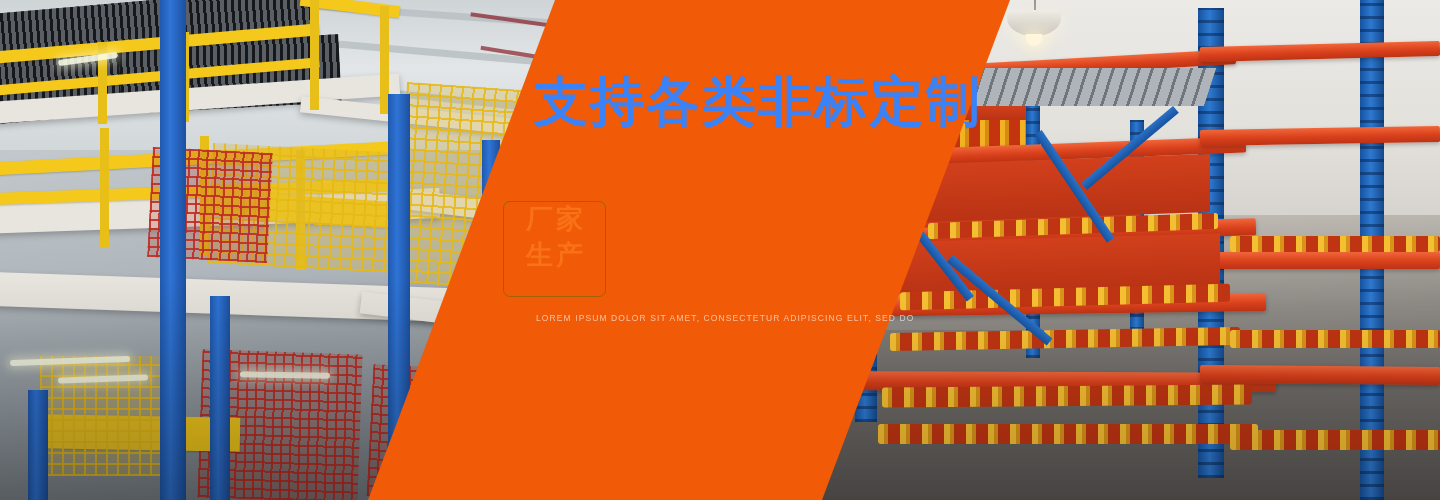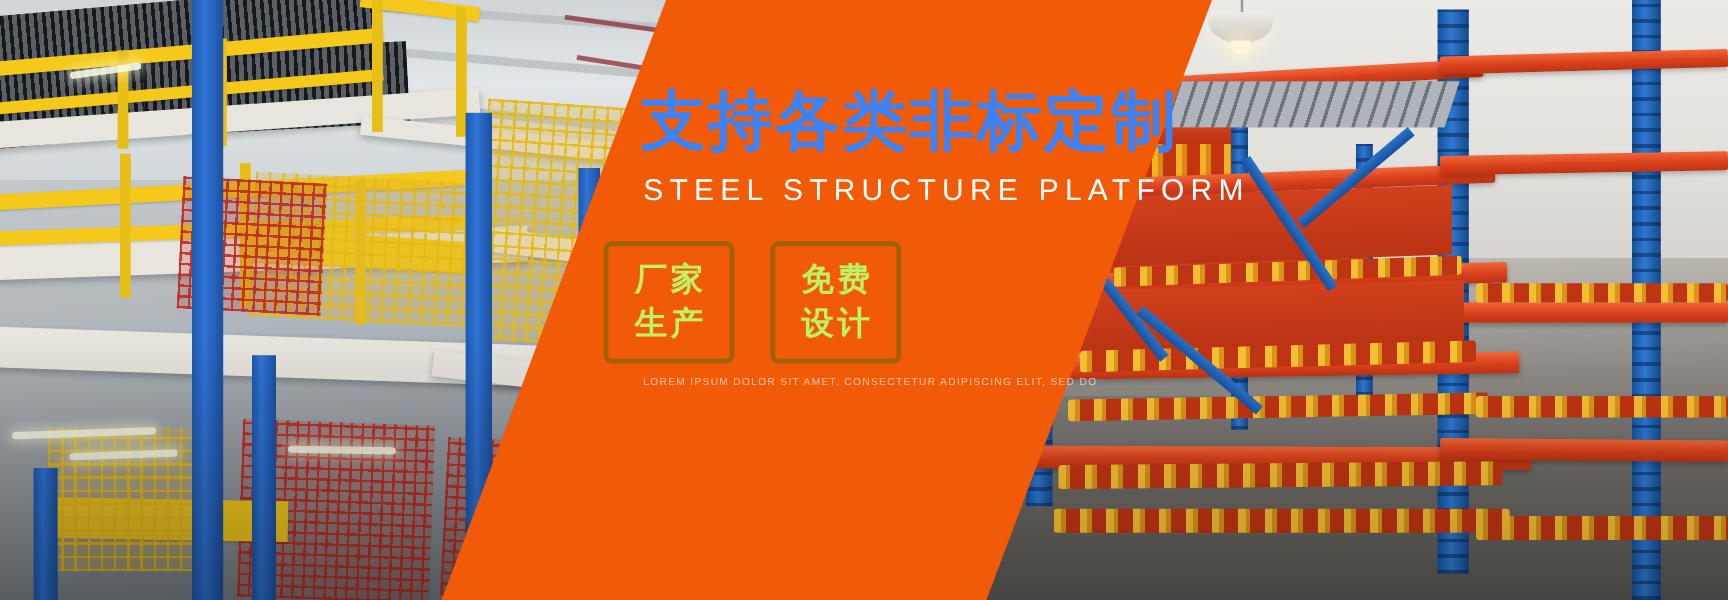--- a/index.html
+++ b/index.html
@@ -191,27 +191,27 @@
 
   .feature-boxes {
     position: absolute;
     left: 503px; top: 201px;
     display: flex;
     gap: 30px;
   }
   .feature-box {
     width: 101px;
     height: 94px;
-    border: 4px solid #a16207;
+    border: 1px solid #a16207;
     border-radius: 7px;
     display: flex;
     flex-direction: column;
     align-items: center;
-    justify-content: center;
-    color: #bef264;
+    justify-content: flex-start;
+    color: #f97316;
     font-size: 27px;
     font-weight: bold;
     line-height: 1.32;
     letter-spacing: 3px;
     text-indent: 3px;
   }
 
   .lorem {
     position: absolute;
     left: 505px; top: 312px;
@@ -363,31 +363,26 @@
 
     <div class="pr-shade"></div>
   </div>
 
   <div class="orange-panel"></div>
 
   <div class="panel-content">
 
     <div class="headline">支持各类非标定制</div>
 
-    <div class="subhead">STEEL STRUCTURE PLATFORM</div>
 
     <div class="feature-boxes">
       <div class="feature-box">
         <span>厂家</span>
         <span>生产</span>
       </div>
-      <div class="feature-box">
-        <span>免费</span>
-        <span>设计</span>
-      </div>
     </div>
 
     <div class="lorem">
       <div>LOREM IPSUM DOLOR SIT AMET, CONSECTETUR ADIPISCING ELIT, SED DO</div>
     </div>
 
 
   </div>
 </div>
 

